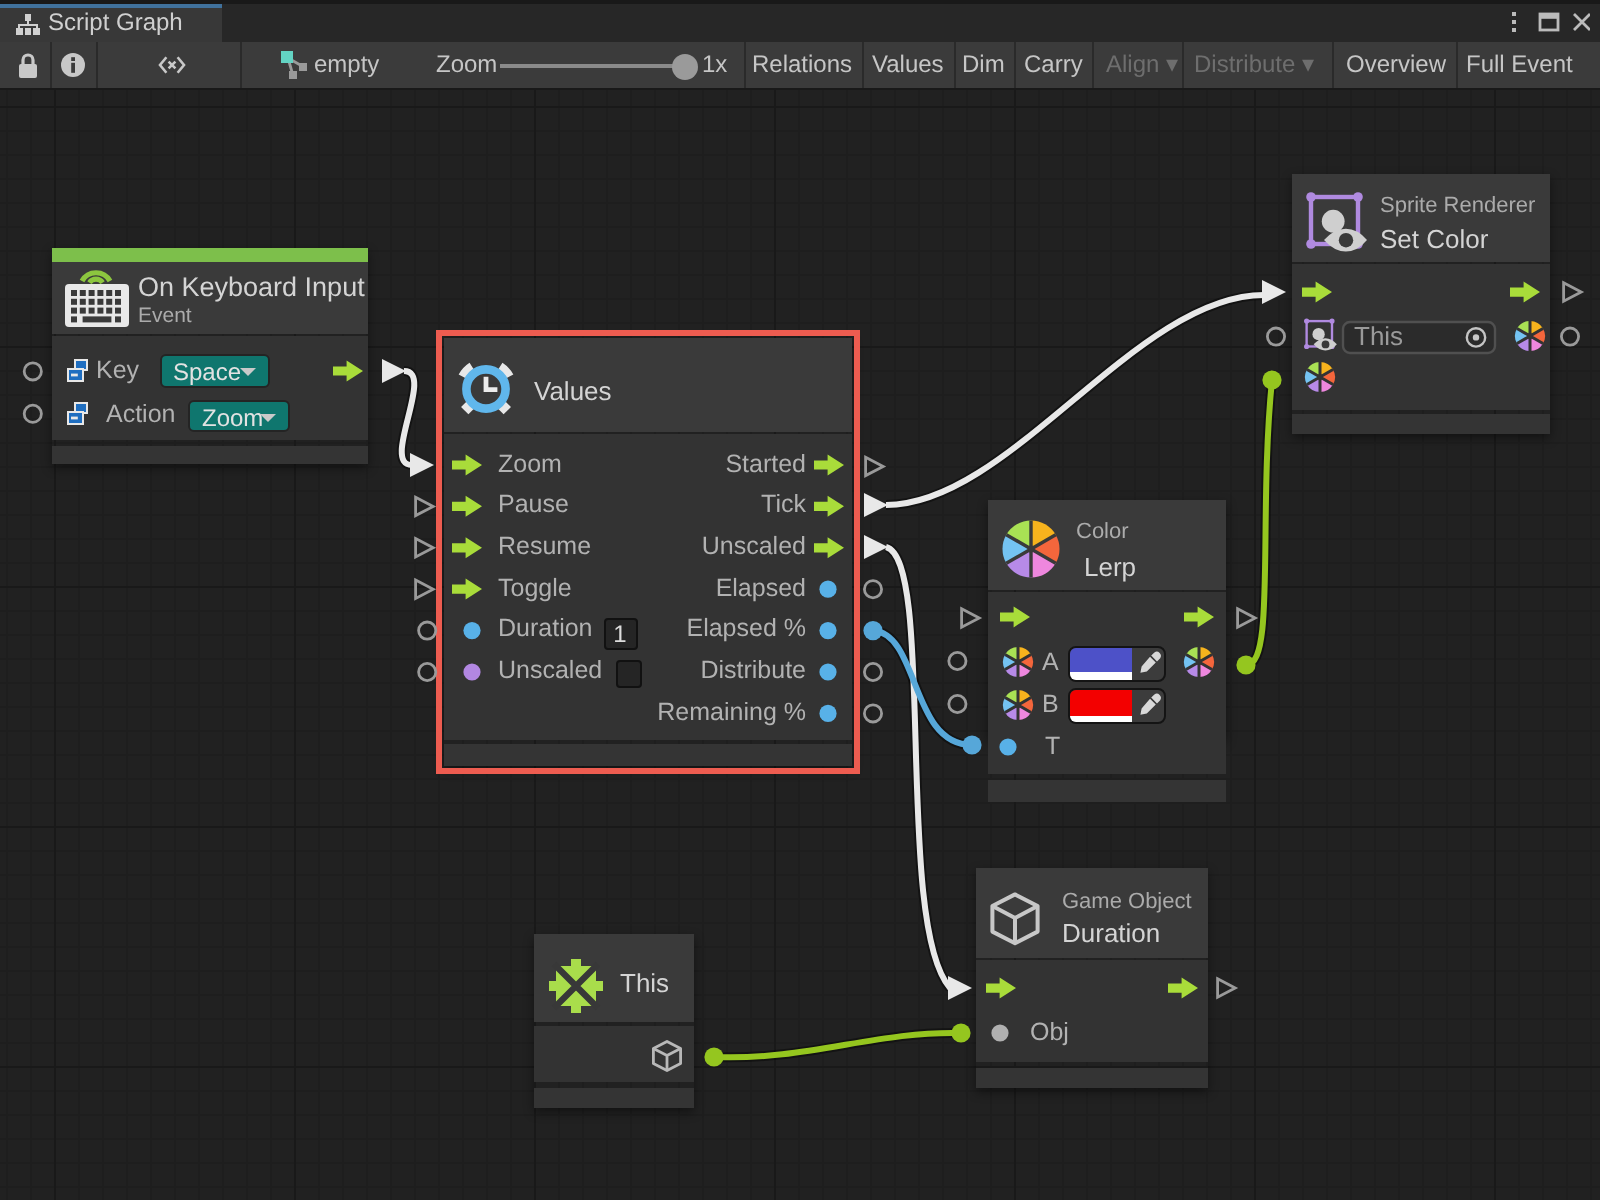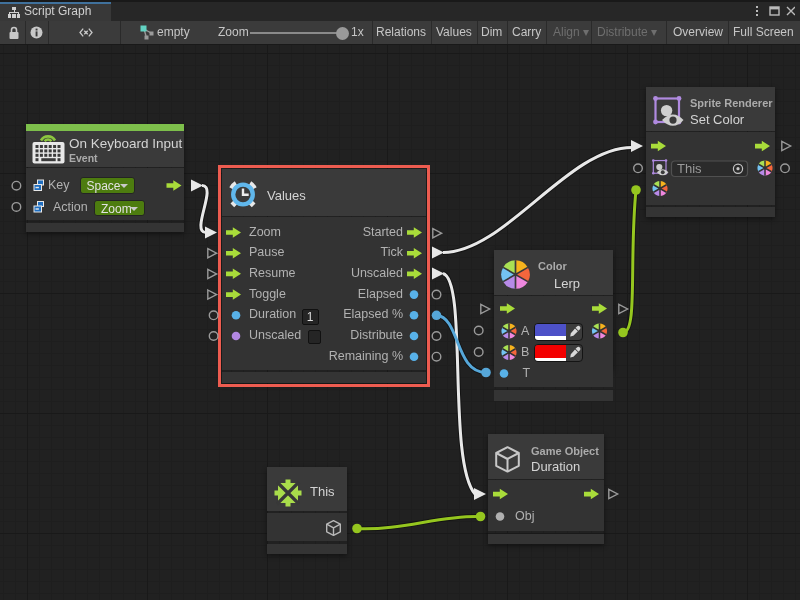--- a/index.html
+++ b/index.html
@@ -25,23 +25,23 @@
       linear-gradient(#1e1e1e 1px,transparent 1px),
       linear-gradient(90deg,#1e1e1e 1px,transparent 1px);
     background-size:120px 120px,120px 120px,12px 12px,12px 12px;
     background-position:0px 8px,27px 0px,0px 8px,3px 0px;}
   
   .node{position:absolute;box-shadow:0 2px 5px rgba(0,0,0,.45);}
   .nhead{position:absolute;left:0;right:0;background:#3a3a3a;}
   .nbody{position:absolute;left:0;right:0;background:#333333;}
   .nfoot{position:absolute;left:0;right:0;background:#343434;}
   .ntitle{position:absolute;color:#d4d4d4;font-size:13px;white-space:nowrap;}
-  .nsub{position:absolute;color:#ababab;font-size:10.5px;white-space:nowrap;font-weight:bold;}
+  .nsub{position:absolute;color:#ababab;font-size:10.5px;white-space:nowrap;}
   .plabel{position:absolute;color:#b2b2b2;font-size:12.5px;white-space:nowrap;}
-  .dd{position:absolute;background:#4d7c0f;border:1px solid #242424;
+  .dd{position:absolute;background:#0f766e;border:1px solid #242424;
     border-radius:3px;color:#e2e2e2;font-size:12px;box-sizing:border-box;}
   svg{display:block}
 </style>
 </head>
 <body>
 <div id="stage">
 
   <div class="abs" id="titlebar"></div>
   <div class="abs" id="tab"></div>
   <div class="abs" id="tabtext">Script Graph</div>
@@ -109,21 +109,21 @@
   <div class="abs" style="left:250px;top:32px;width:98px;height:2px;background:#8a8a8a"></div>
   <div class="abs" style="left:336px;top:26.5px;width:13px;height:13px;border-radius:50%;background:#9a9a9a"></div>
   <div class="abs tbtn" style="left:351px">1x</div>
   <div class="abs tbtn" style="left:376px">Relations</div>
   <div class="abs tbtn" style="left:436px">Values</div>
   <div class="abs tbtn" style="left:481px">Dim</div>
   <div class="abs tbtn" style="left:512px">Carry</div>
   <div class="abs tbtn dis" style="left:553px">Align ▾</div>
   <div class="abs tbtn dis" style="left:597px">Distribute ▾</div>
   <div class="abs tbtn" style="left:673px">Overview</div>
-  <div class="abs tbtn" style="left:733px">Full Screen</div>
+  <div class="abs tbtn" style="left:733px">Full Event</div>
 
   <div class="abs" id="graph"></div>
 
   <svg class="abs" id="wires" style="left:0;top:0" width="800" height="600" viewBox="0 0 800 600" fill="none">
     <g stroke="rgba(0,0,0,0.4)" stroke-width="5">
       <path d="M202,185.5 C218,185.5 190,232.5 206,232.5"></path>
       <path d="M443,252.5 C505,252.5 568,147.5 632,147.5"></path>
       <path d="M443,273.5 C468,280 447,462 475,494"></path>
       <path d="M436.5,315.3 C460,317 455,372.5 486,372.5"></path>
       <path d="M623,332.5 C638,333 629,260 636,190"></path>
@@ -176,21 +176,21 @@
     <div class="plabel" style="right:23px;top:179.7px">Remaining %</div>
     <div class="abs" style="left:79.5px;top:139.5px;width:15px;height:14px;background:#252525;border:1px solid #111;border-radius:2px;color:#dcdcdc;font-size:12px;text-align:center;line-height:14px">1</div>
     <div class="abs" style="left:85.5px;top:161px;width:11px;height:12px;background:#252525;border:1px solid #111;border-radius:2px"></div>
   </div>
 
   <div class="node" id="nLerp" style="left:494px;top:250px;width:119px;height:119px">
     <div class="nhead" style="top:0;height:45px"></div>
     <div class="nbody" style="top:46px;height:91px"></div>
     <div class="nfoot" style="top:140px;height:11px"></div>
     <div class="nsub" style="left:44px;top:10px;font-size:11px">Color</div>
-    <div class="ntitle" style="left:60px;top:26px">Lerp</div>
+    <div class="ntitle" style="left:48px;top:26px">Lerp</div>
     <div class="plabel" style="left:27px;top:73.5px">A</div>
     <div class="plabel" style="left:27px;top:95px">B</div>
     <div class="plabel" style="left:28.5px;top:116px">T</div>
 
     <div class="abs" style="left:39.5px;top:72.5px;width:49.5px;height:18px;border:1px solid #141414;border-radius:4px;overflow:hidden;box-sizing:border-box;background:#3c3c3c">
       <div class="abs" style="left:0;top:0;width:31.5px;height:12.5px;background:#4d51c8"></div>
       <div class="abs" style="left:0;top:12.5px;width:31.5px;height:3.5px;background:#ffffff"></div>
       <svg class="abs" style="left:31.5px;top:0" width="18" height="16" viewBox="0 0 18 16">
           <path d="M11.2,2.2 a2.1,2.1 0 0 1 2.9,2.9 l-1.6,1.6 -2.9,-2.9 z M9,4.4 l2.9,2.9 -4.5,4.5 -3.2,0.6 0.6,-3.2 z" fill="#d9d9d9"></path>
         </svg>

